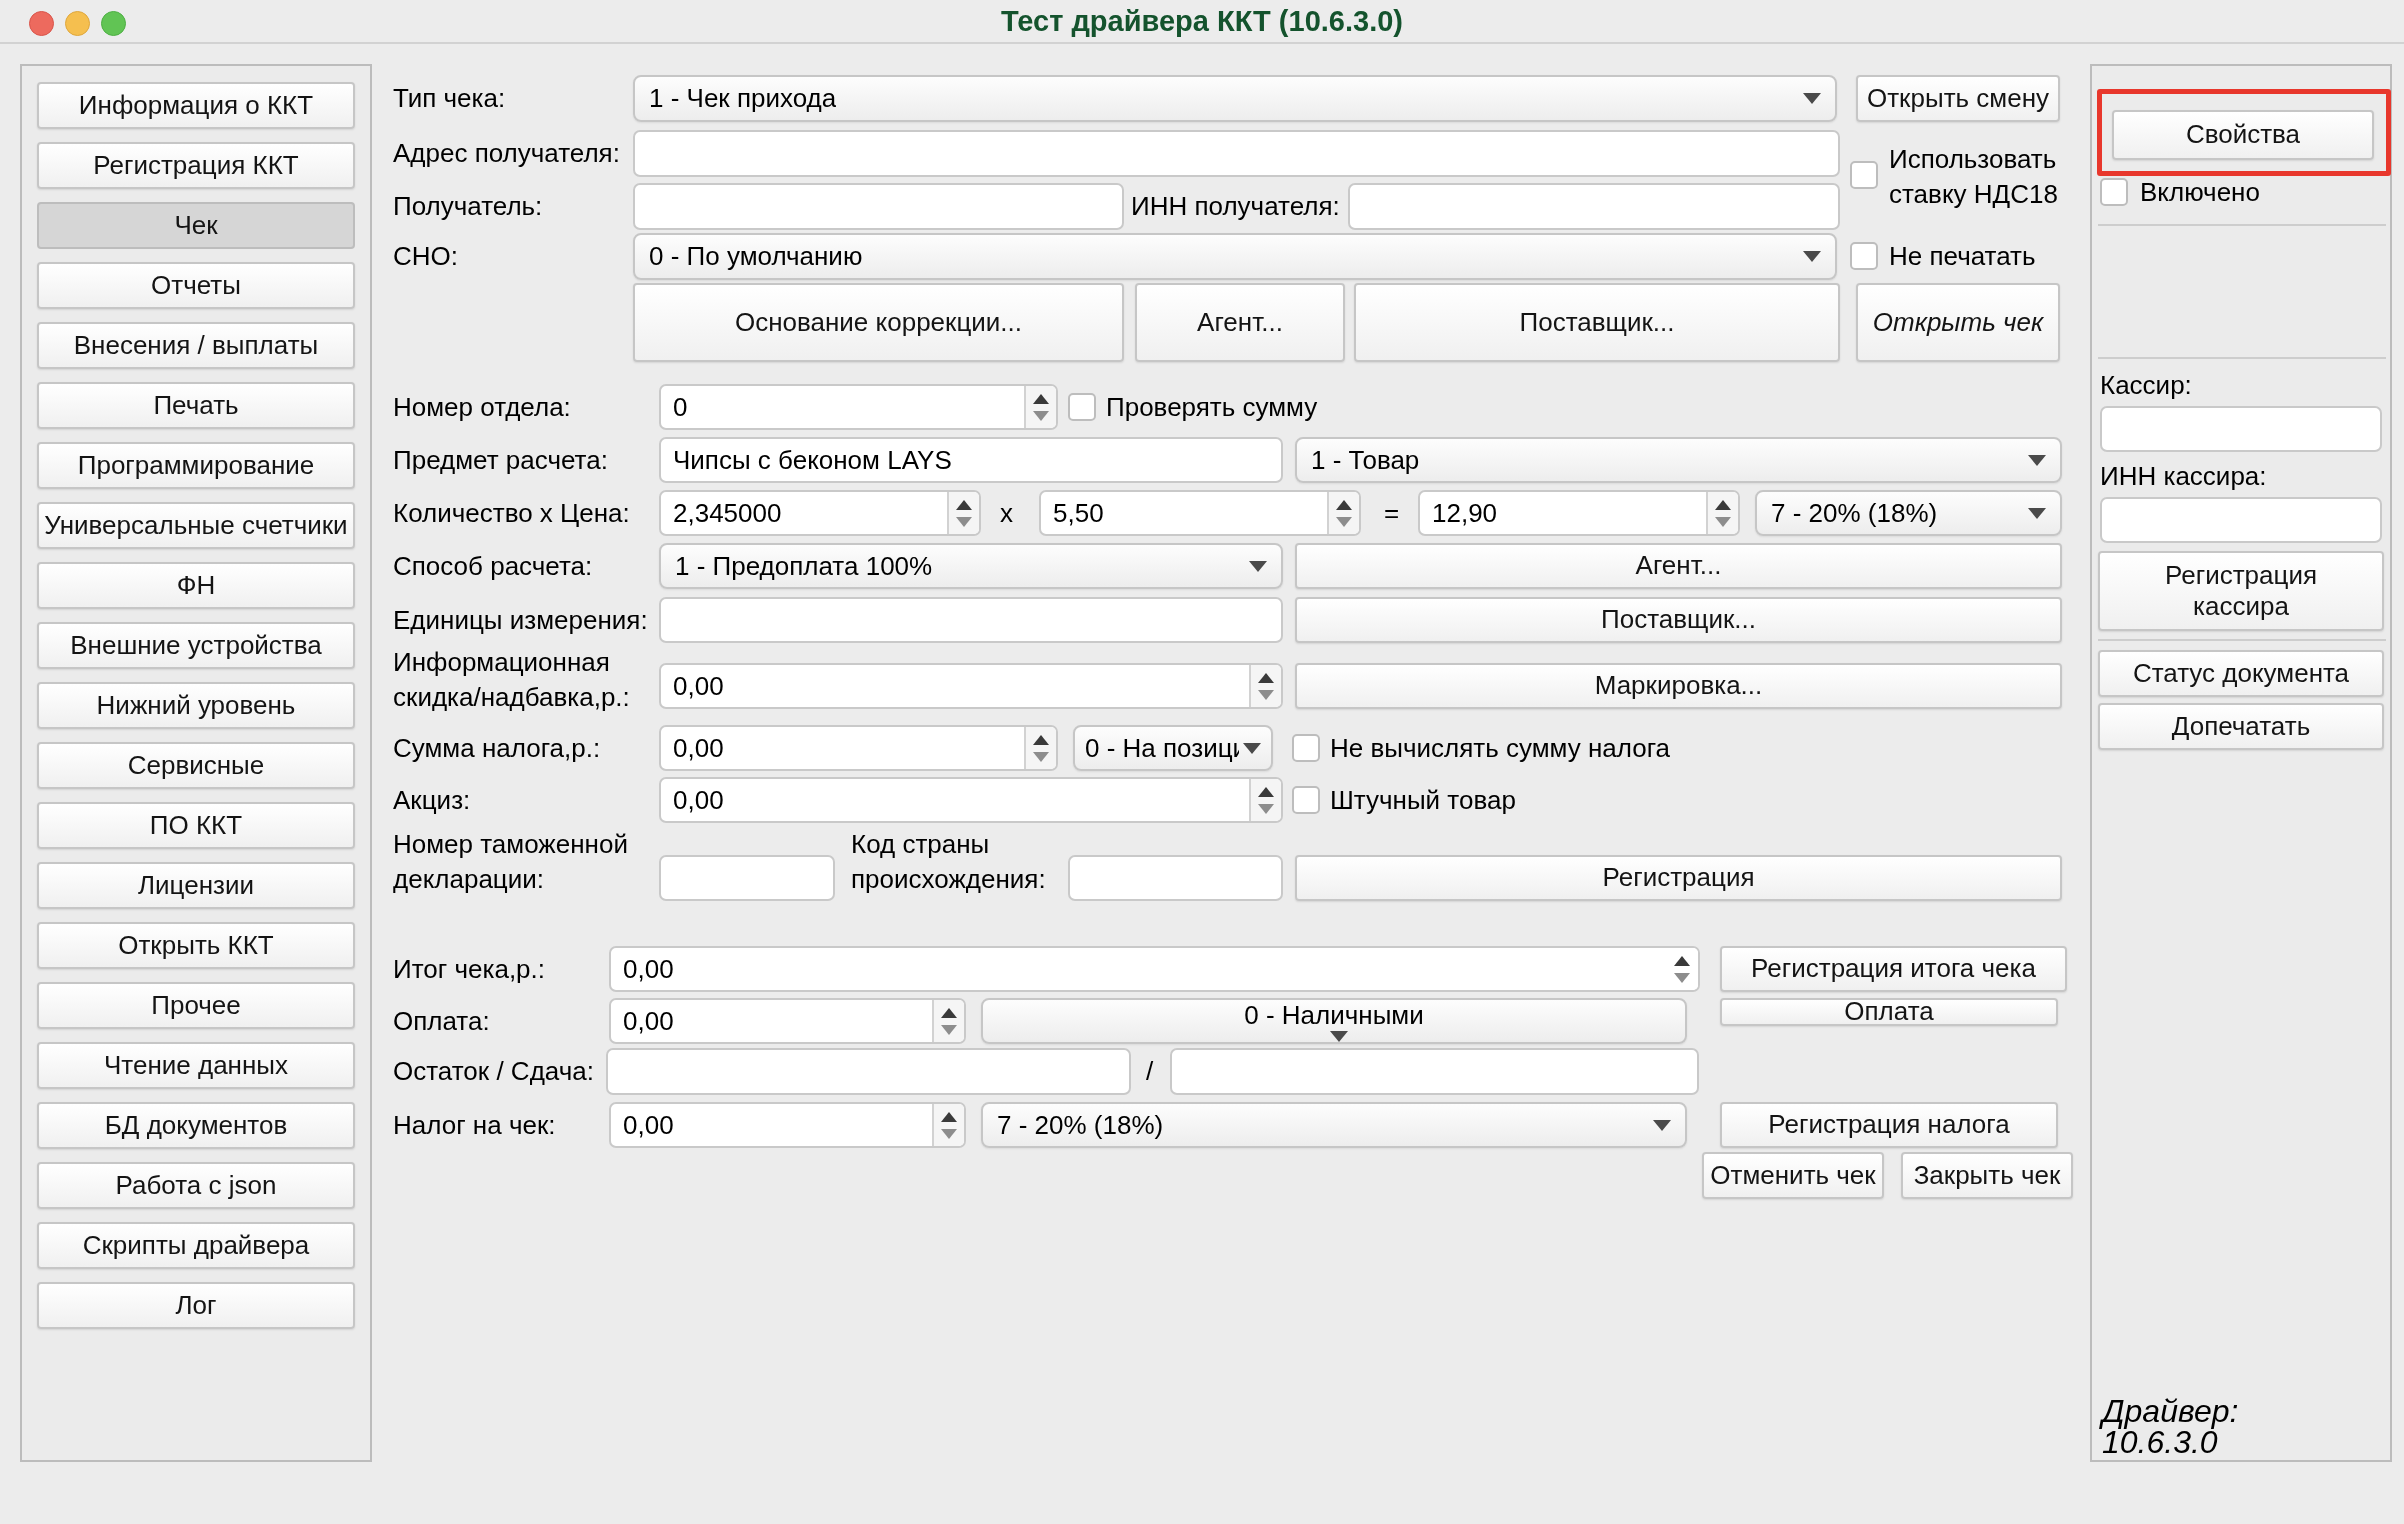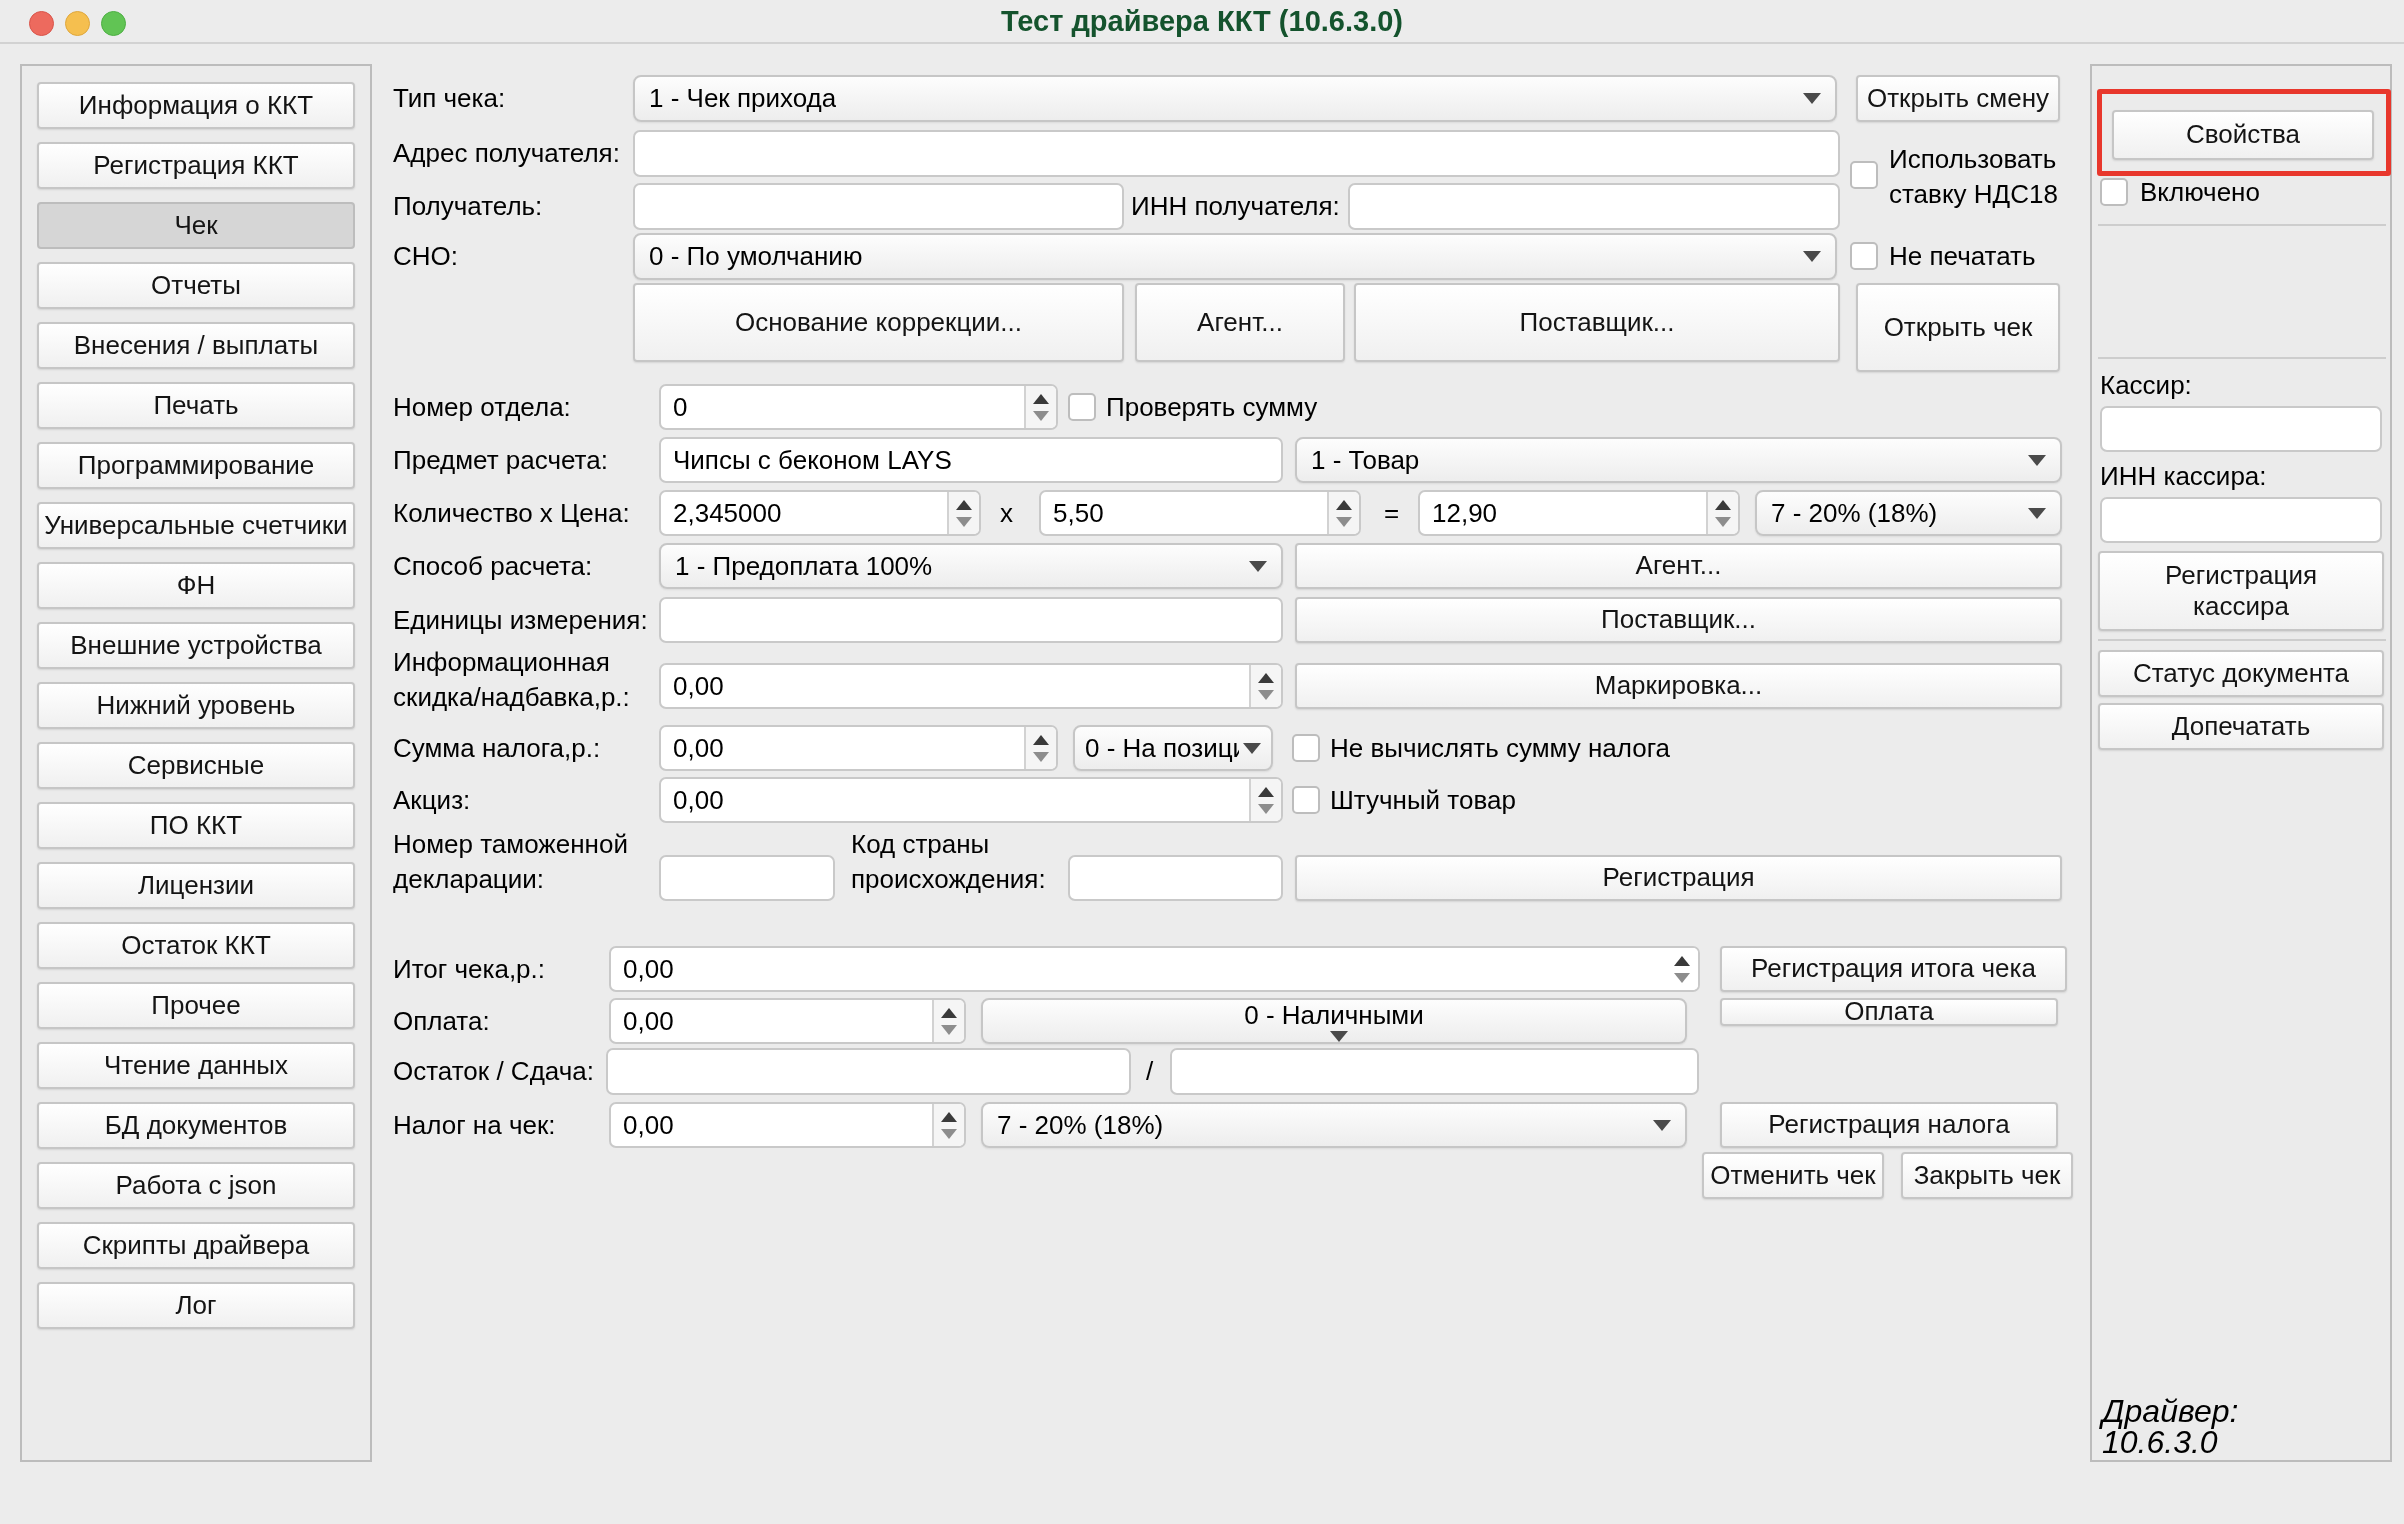--- a/index.html
+++ b/index.html
@@ -89,21 +89,21 @@
     <div class="btn sbtn">Внесения / выплаты</div>
     <div class="btn sbtn">Печать</div>
     <div class="btn sbtn">Программирование</div>
     <div class="btn sbtn">Универсальные счетчики</div>
     <div class="btn sbtn">ФН</div>
     <div class="btn sbtn">Внешние устройства</div>
     <div class="btn sbtn">Нижний уровень</div>
     <div class="btn sbtn">Сервисные</div>
     <div class="btn sbtn">ПО ККТ</div>
     <div class="btn sbtn">Лицензии</div>
-    <div class="btn sbtn">Остаток ККТ</div>
+    <div class="btn sbtn">Открыть ККТ</div>
     <div class="btn sbtn">Прочее</div>
     <div class="btn sbtn">Чтение данных</div>
     <div class="btn sbtn">БД документов</div>
     <div class="btn sbtn">Работа с json</div>
     <div class="btn sbtn">Скрипты драйвера</div>
     <div class="btn sbtn">Лог</div>
   </div>
 
   <div class="lbl" style="left:393px; top:75px;">Тип чека:</div>
   <div class="combo" style="left:633px; top:75px; width:1204px; height:47px;">
@@ -126,21 +126,21 @@
   <div class="combo" style="left:633px; top:233px; width:1204px; height:47px;">
     <span class="cval">0 - По умолчанию</span>
     <span class="arrow-dn"></span>
   </div>
   <span class="chk" style="left:1850px; top:242px;"></span>
   <div class="lbl" style="left:1889px; top:233px;">Не печатать</div>
 
   <div class="btn abs" style="left:633px; top:283px; width:491px; height:79px; padding:0 40px;">Основание коррекции...</div>
   <div class="btn abs" style="left:1135px; top:283px; width:210px; height:79px;">Агент...</div>
   <div class="btn abs" style="left:1354px; top:283px; width:486px; height:79px;">Поставщик...</div>
-  <div class="btn abs" style="left:1856px; top:283px; width:204px; height:89px;">Открыть чек</div>
+  <div class="btn abs" style="left:1856px; top:283px; width:204px; height:79px;font-style:italic;">Открыть чек</div>
 
   <div class="lbl" style="left:393px; top:384px;">Номер отдела:</div>
   <div class="spin" style="left:659px; top:384px; width:399px; height:46px;">
     <span class="val">0</span>
     <span class="btns">
         <span class="tri-up"></span>
         <span class="tri-dn"></span>
       </span>
   </div>
   <span class="chk" style="left:1068px; top:393px;"></span>

